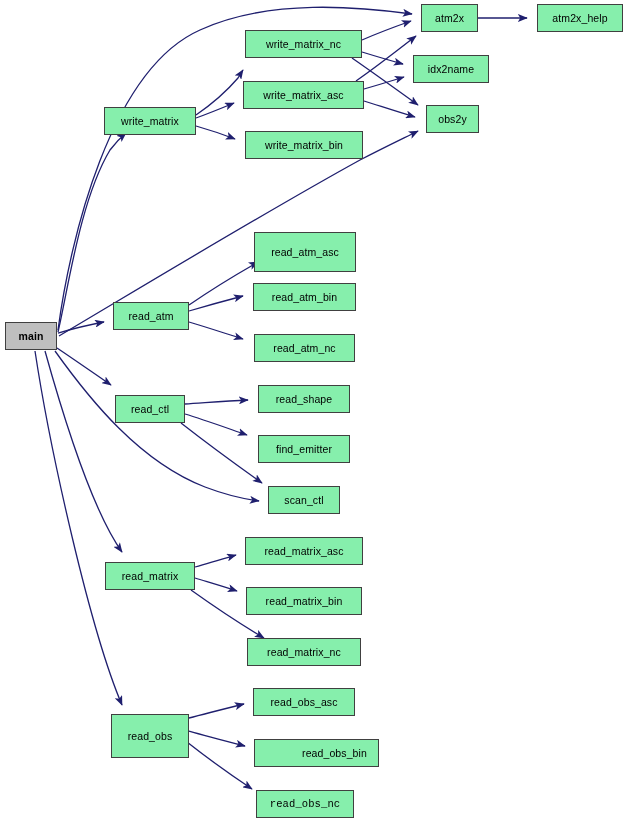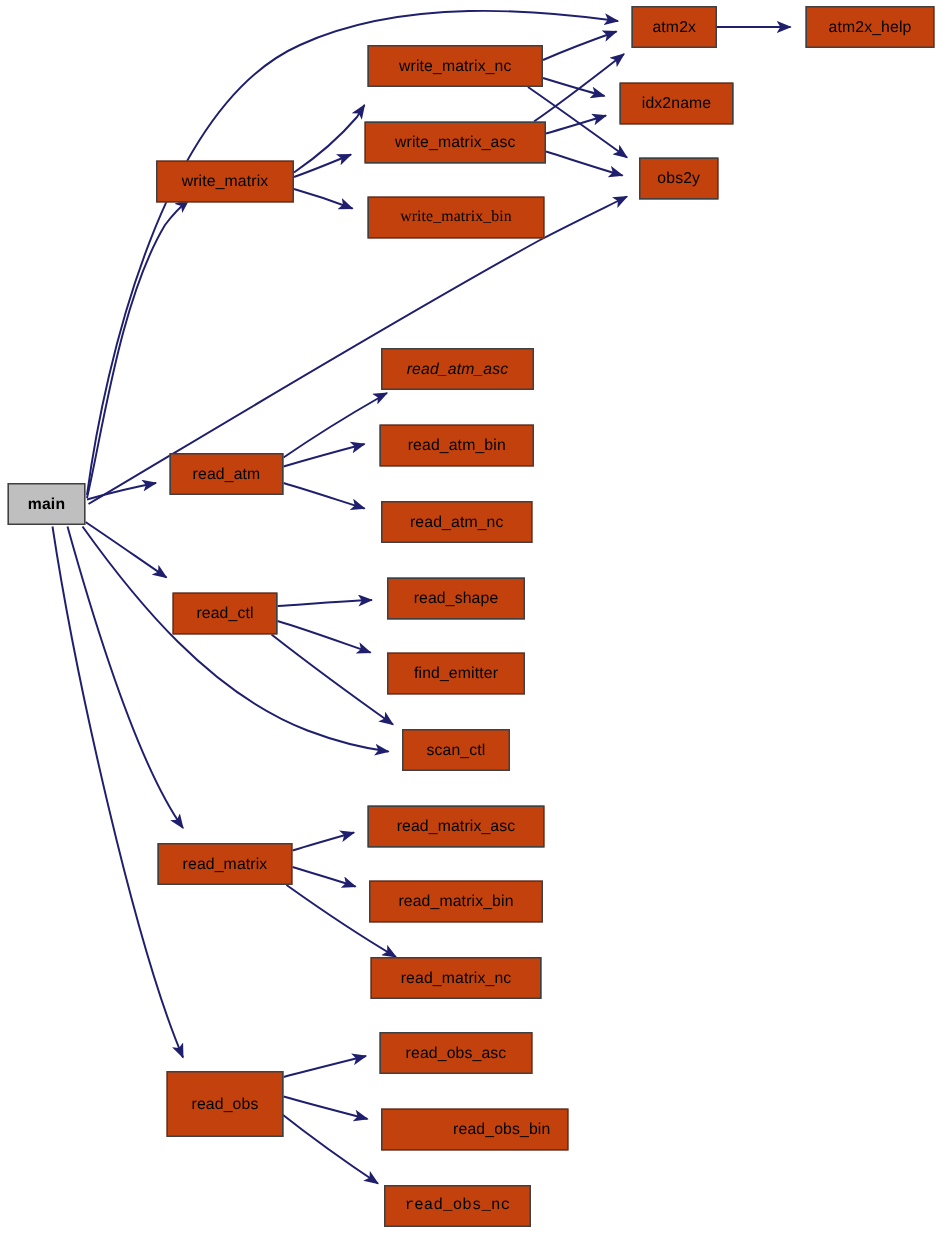--- a/index.html
+++ b/index.html
@@ -19,21 +19,21 @@
     position: absolute;
     left: 0;
     top: 0;
     width: 631px;
     height: 823px;
   }
   .node {
     position: absolute;
     box-sizing: border-box;
     border: 1px solid #404040;
-    background: #c2410c;
+    background: #86efac;
     color: #000000;
     font-size: 10.5px;
     line-height: 1;
     display: flex;
     align-items: center;
     justify-content: center;
     white-space: nowrap;
     z-index: 5;
     letter-spacing: 0.1px;
   }
@@ -97,39 +97,39 @@
       </div>
       <div class="node" style="left: 104px; top: 107px; width: 92px; height: 28px;">
         <span class="node-label">write_matrix</span>
       </div>
       <div class="node" style="left: 245px; top: 30px; width: 117px; height: 28px;">
         <span class="node-label">write_matrix_nc</span>
       </div>
       <div class="node" style="left: 243px; top: 81px; width: 121px; height: 28px;">
         <span class="node-label">write_matrix_asc</span>
       </div>
-      <div class="node" style="left: 245px; top: 131px; width: 118px; height: 28px; font-family: Liberation Serif, serif;">
+      <div class="node" style="left: 245px; top: 131px; width: 118px; height: 28px;">
         <span class="node-label">write_matrix_bin</span>
       </div>
       <div class="node" style="left: 421px; top: 4px; width: 57px; height: 28px;">
         <span class="node-label">atm2x</span>
       </div>
       <div class="node" style="left: 537px; top: 4px; width: 86px; height: 28px;">
         <span class="node-label">atm2x_help</span>
       </div>
       <div class="node" style="left: 413px; top: 55px; width: 76px; height: 28px;">
         <span class="node-label">idx2name</span>
       </div>
       <div class="node" style="left: 426px; top: 105px; width: 53px; height: 28px;">
         <span class="node-label">obs2y</span>
       </div>
       <div class="node" style="left: 113px; top: 302px; width: 76px; height: 28px;">
         <span class="node-label">read_atm</span>
       </div>
-      <div class="node" style="left: 254px; top: 232px; width: 102px; height: 28px; font-style: italic;">
+      <div class="node" style="left: 254px; top: 232px; width: 102px; height: 40px;">
         <span class="node-label">read_atm_asc</span>
       </div>
       <div class="node" style="left: 253px; top: 283px; width: 103px; height: 28px;">
         <span class="node-label">read_atm_bin</span>
       </div>
       <div class="node" style="left: 254px; top: 334px; width: 101px; height: 28px;">
         <span class="node-label">read_atm_nc</span>
       </div>
       <div class="node" style="left: 115px; top: 395px; width: 70px; height: 28px;">
         <span class="node-label">read_ctl</span>

